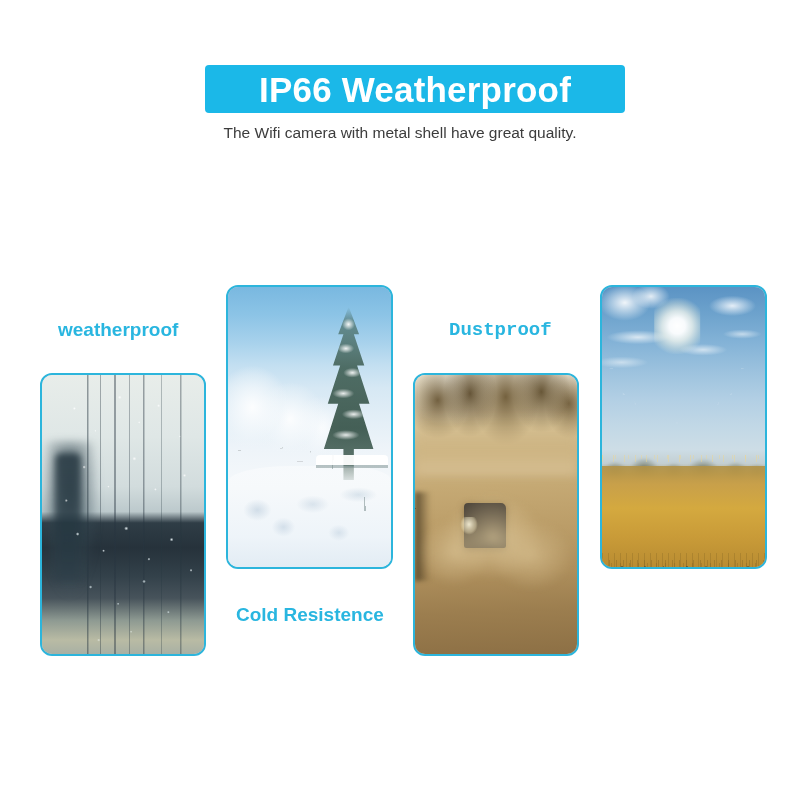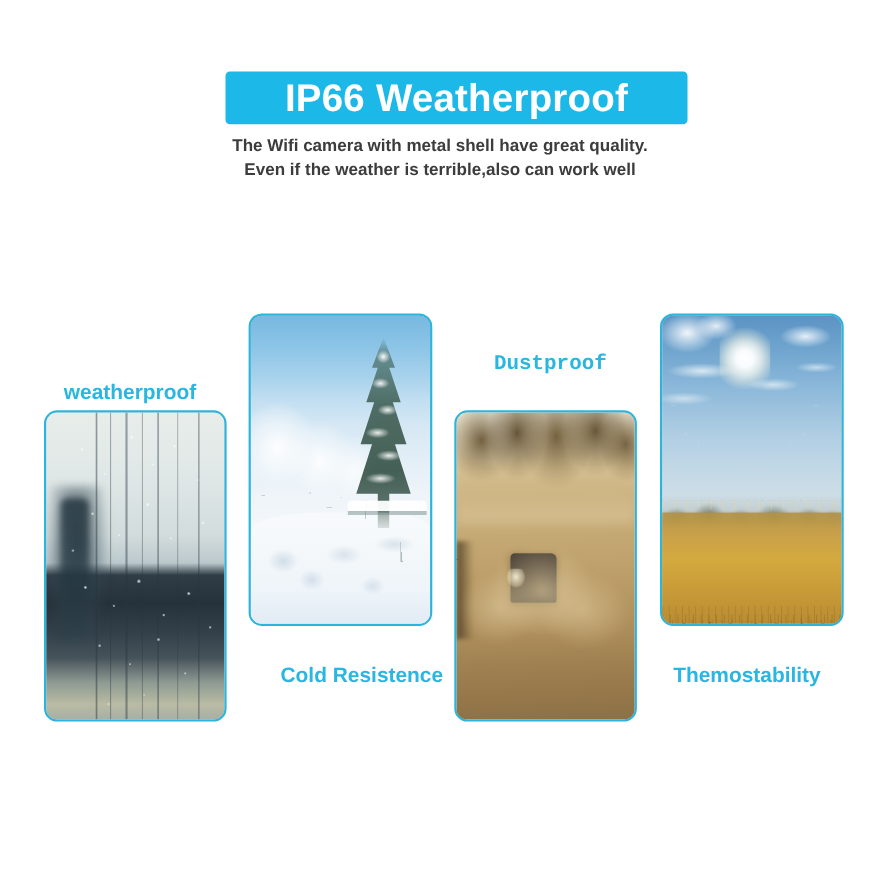--- a/index.html
+++ b/index.html
@@ -53,21 +53,21 @@
     position: absolute;
     left: 160px;
     top: 122px;
     width: 480px;
     text-align: center;
     color: #3c3c3c;
     font-size: 15.5px;
     line-height: 1.42;
     font-family: "Liberation Sans", sans-serif;
   }
-  .subtitle div { white-space: nowrap; font-weight: bold; }
+  .subtitle div { white-space: nowrap; }
 
   
   .panel {
     position: absolute;
     border: 2px solid #2CB5DC;
     border-radius: 12px;
     overflow: hidden;
     background: #cfd8dc;
   }
   .panel .art {
@@ -85,22 +85,22 @@
 
   
   .feature-label {
     position: absolute;
     color: #29B6E0;
     font-size: 19px;
     font-weight: bold;
     white-space: nowrap;
     font-family: "Liberation Sans", sans-serif;
   }
-  #label-weatherproof { left: 58px;  top: 319px; margin-top: 28px; }
-  #label-cold         { left: 236px; top: 604px; margin-left: 19px; }
+  #label-weatherproof { left: 58px;  top: 319px; }
+  #label-cold         { left: 236px; top: 604px; }
   #label-dust         { left: 449px; top: 319px; font-family: Liberation Mono, monospace; }
   #label-thermo       { left: 612px; top: 604px; }
 
   
   .rain-bg {
     background:
       linear-gradient(180deg,
         #e8edea 0%,
         #dfe7e6 22%,
         #d2dcdd 40%,
@@ -499,21 +499,20 @@
 <body>
 
 <div id="stage">
 
   <div class="title-banner">
     <span class="title-text">IP66 Weatherproof</span>
   </div>
 
   <div class="subtitle">
     <div>The Wifi camera with metal shell have great quality.</div>
-    <div>Even if the weather is terrible,also can work well</div>
   </div>
 
   <div class="panel" id="panel-rain">
     <div class="art rain-bg"></div>
     <div class="rain-citymass"></div>
     <div class="rain-citymass2"></div>
     <div class="rain-streaks"></div>
     <div class="rain-drops"></div>
   </div>
   <div class="feature-label" id="label-weatherproof">weatherproof</div>
@@ -546,15 +545,14 @@
   <div class="panel" id="panel-sun">
     <div class="art sun-bg"></div>
     <div class="sun-clouds"></div>
     <div class="sun-rays"></div>
     <div class="sun-core"></div>
     <div class="sun-treeline"></div>
     <div class="sun-field"></div>
     <div class="sun-field-texture"></div>
     <div class="sun-stalks"></div>
   </div>
-  <div class="feature-label" id="label-thermo">Themostability</div>
 
 </div>
 
 </body></html>

